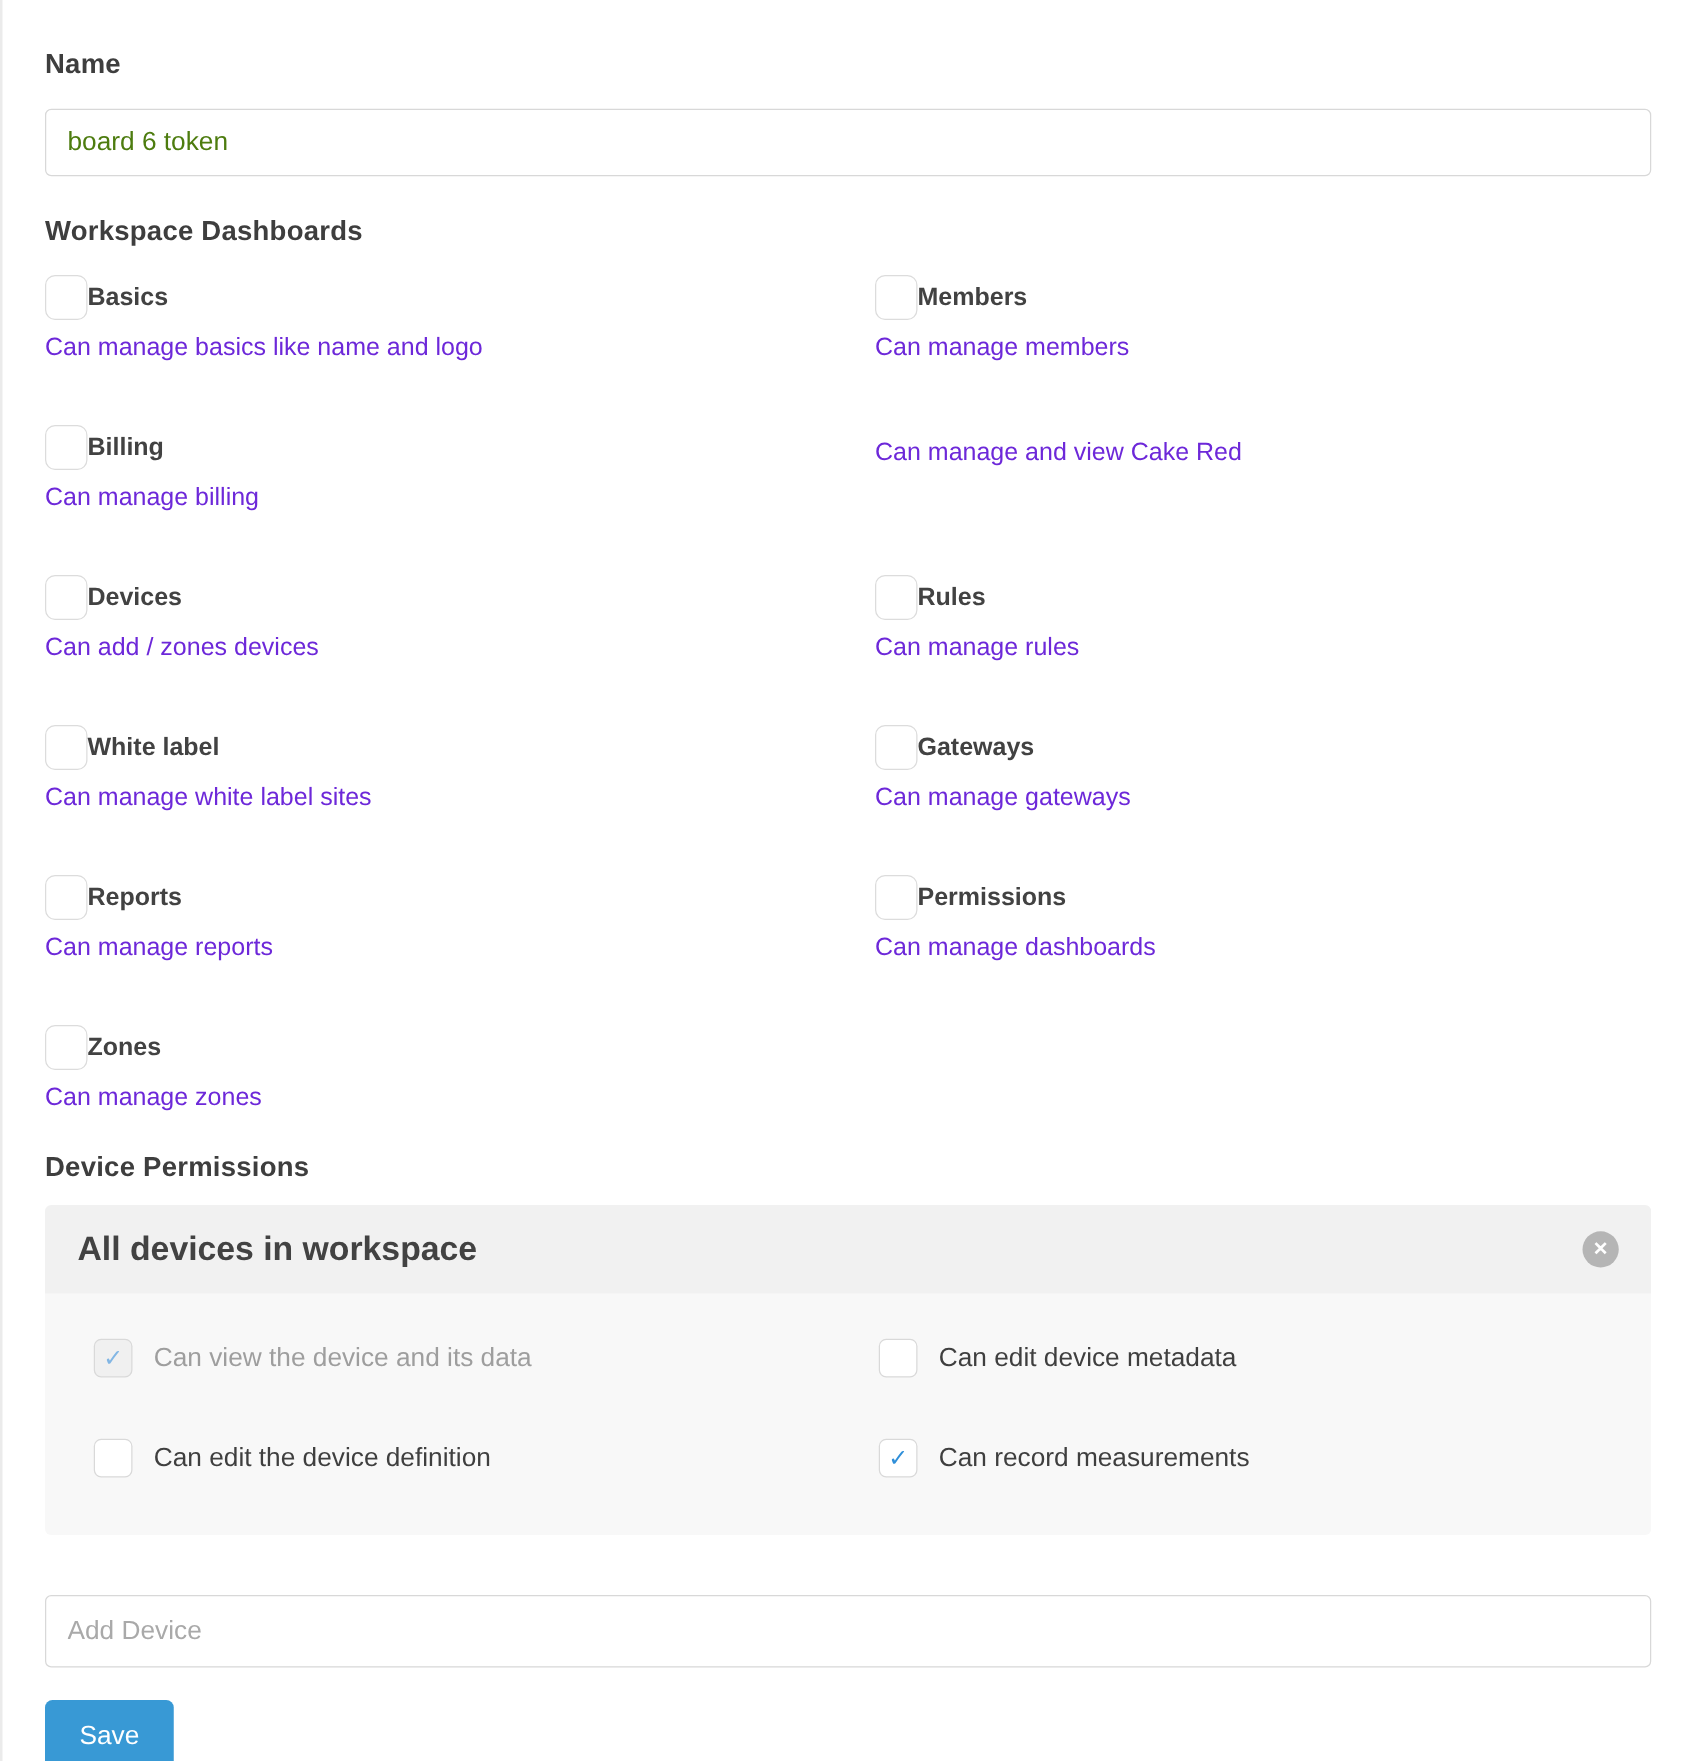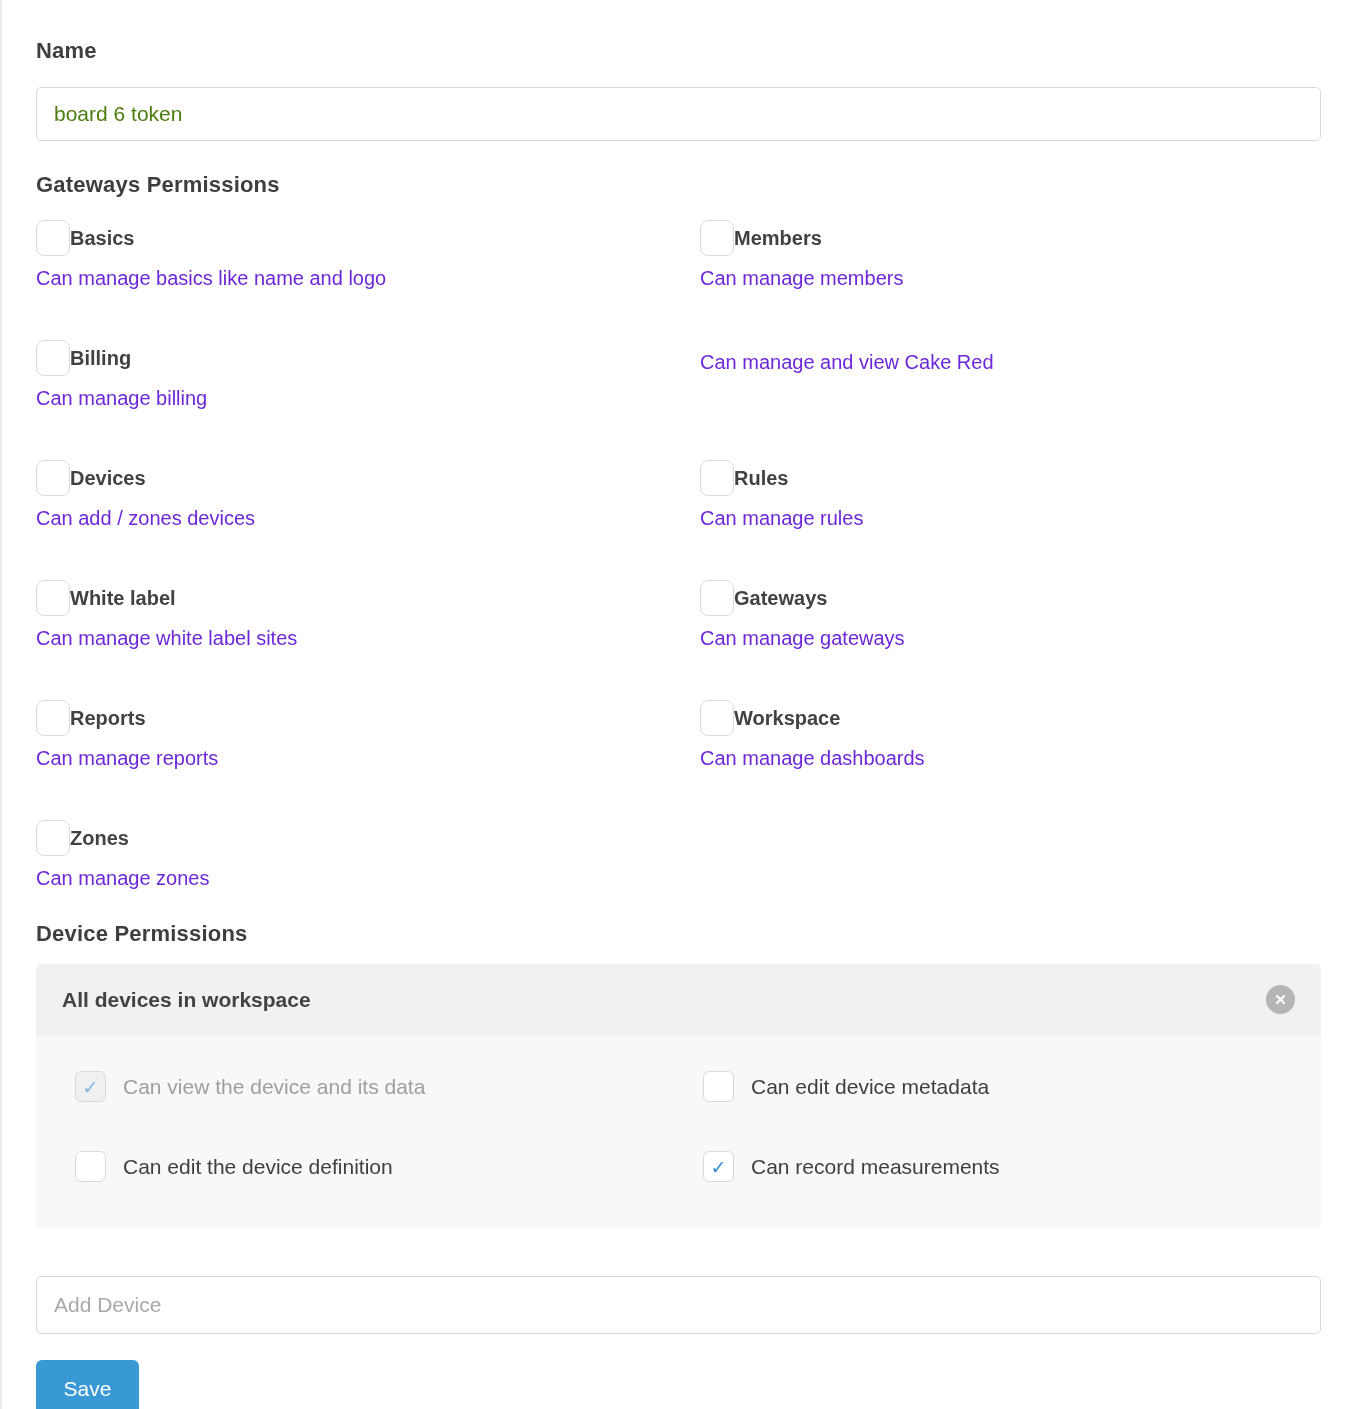--- a/index.html
+++ b/index.html
@@ -47,21 +47,21 @@
   .perm-desc { font-size: 20px; color: #6d28d9; margin-top: 11px; }
 
   #device-heading { margin-top: 31px; }
 
   .device-panel { margin-top: 17px; border-radius: 5px; overflow: hidden; }
   .panel-header {
     height: 71px; background: #f1f1f1;
     display: flex; align-items: center; justify-content: space-between;
     padding: 0 26px;
   }
-  .panel-title { font-size: 21px; font-weight: 700; color: #424242; }
+  .panel-title { font-size: 27px; font-weight: 700; color: #424242; }
   .close-btn {
     width: 29px; height: 29px; border-radius: 50%;
     background: #b5b5b5; color: #ffffff;
     display: flex; align-items: center; justify-content: center;
     font-size: 15px; font-weight: 700; cursor: pointer; border: none;
     line-height: 1;
   }
   .panel-body {
     background: #f8f8f8;
     padding: 36px 26px 46px 39px;
@@ -92,21 +92,21 @@
   }
 </style>
 </head>
 <body>
 
 <div class="content">
 
   <div class="section-heading">Name</div>
   <input id="name-input" class="text-input" type="text" value="board 6 token" style="">
 
-  <div id="workspace-heading" class="section-heading">Gateways Permissions</div>
+  <div id="workspace-heading" class="section-heading">Workspace Dashboards</div>
 
   <div class="perm-grid">
 
     <div class="perm-item">
       <div class="perm-head">
         <div class="checkbox"></div>
         <span class="perm-label">Basics</span>
       </div>
       <div class="perm-desc">Can manage basics like name and logo</div>
     </div>
@@ -167,21 +167,21 @@
       <div class="perm-head">
         <div class="checkbox"></div>
         <span class="perm-label">Reports</span>
       </div>
       <div class="perm-desc">Can manage reports</div>
     </div>
 
     <div class="perm-item">
       <div class="perm-head">
         <div class="checkbox"></div>
-        <span class="perm-label">Workspace</span>
+        <span class="perm-label">Permissions</span>
       </div>
       <div class="perm-desc">Can manage dashboards</div>
     </div>
 
     <div class="perm-item">
       <div class="perm-head">
         <div class="checkbox"></div>
         <span class="perm-label">Zones</span>
       </div>
       <div class="perm-desc">Can manage zones</div>

